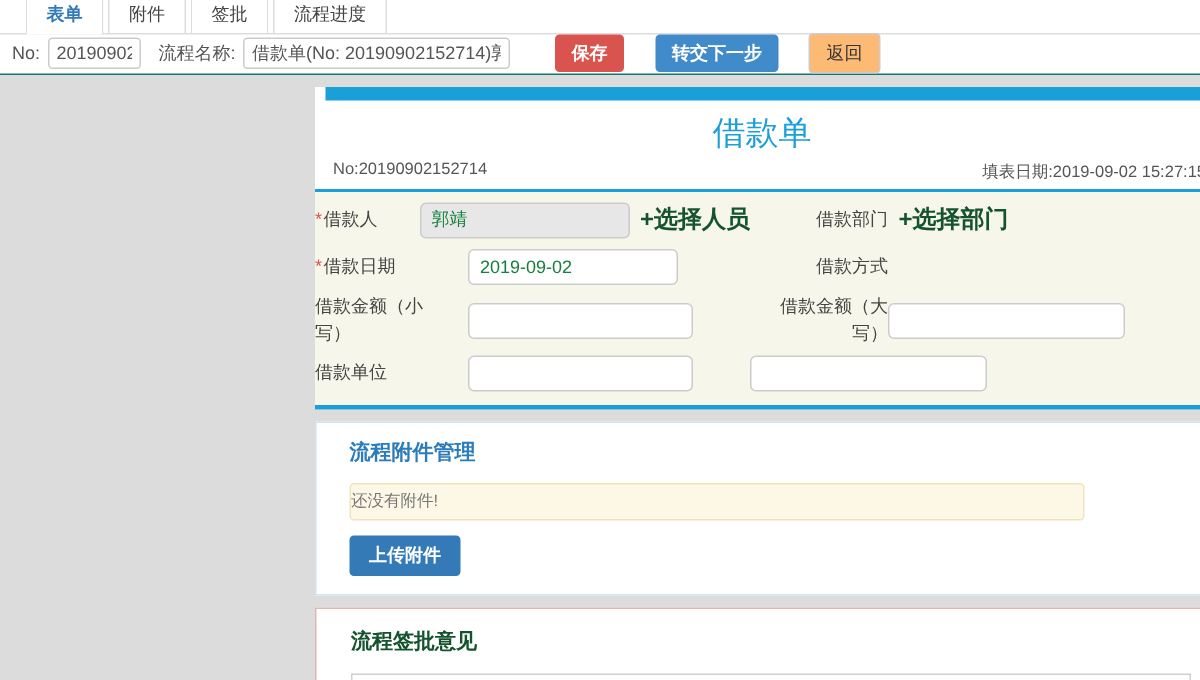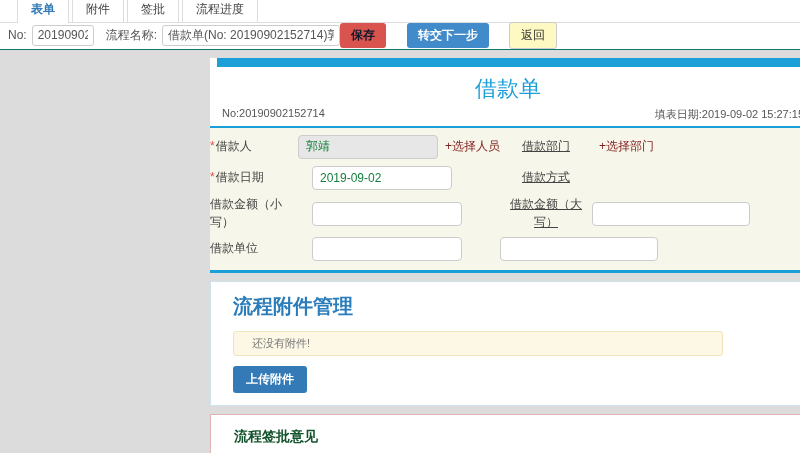--- a/index.html
+++ b/index.html
@@ -11,59 +11,59 @@
   .tabs { display:flex; align-items:flex-end; height:23px; border-bottom:1px solid #ddd; padding-left:17px; }
   .tab { border:1px solid #ddd; border-bottom:none; background:#fff; padding:4px 13px 4px;
          margin-right:3px; font-size:12px; color:#444; cursor:pointer; border-radius:2px 2px 0 0; }
   .tab.active { color:#337ab7; font-weight:bold; margin-bottom:-1px; padding-bottom:5px; }
   .controls { height:27px; display:flex; align-items:center; padding:0 0 2px 8px; border-bottom:1px solid #0f766e; }
   .ctl-label { color:#555; margin-right:5px; }
   .ctl-input { height:21px; border:1px solid #ccc; border-radius:3px; padding:0 5px; font-size:12px; color:#555; }
   .no-input { width:62px; }
   .flow-input { width:178px; }
   .btn { border:none; border-radius:3px; font-size:12px; font-weight:bold; padding:4px 11px; cursor:pointer; }
-  .btn-save { background:#d9534f; color:#0f172a; }
+  .btn-save { background:#d9534f; color:#ffffff; margin-left:30px; }
   .btn-next { background:#428bca; color:#fff; margin-left:21px; }
-  .btn-back { background:#fef9c3; color:#333; border:1px solid #ccc; font-weight:normal; margin-left:20px; }
+  .btn-back { background:#fdba74; color:#333; border:1px solid #ccc; font-weight:normal; margin-left:20px; }
 
   
   .content { position:absolute; top:51px; left:0; width:800px; bottom:0; background:#dcdcdc; }
   .panel-col { position:absolute; left:210px; top:7px; width:596px; }
 
   
   .form-panel { background:#fff; }
   .bar-top { height:9px; background:#1b9fd8; margin:0 0 0 7px; }
   .form-title { text-align:center; color:#1b9fd8; font-size:22px; padding:7px 0 3px; }
   .no-date-row { display:flex; justify-content:space-between; font-size:11px; color:#555; padding:0 2px 4px 12px; }
   .bar-under { height:2px; background:#1b9fd8; }
   .fields { background:#f7f6ea; padding:3px 0 6px; }
   .frow { display:flex; }
   .fhalf { display:flex; align-items:center; }
   .fhalf.l { width:290px; }
   .fhalf.r { width:306px; }
   .flabel { line-height:1.45; font-size:12px; color:#444; }
   .fhalf.l .flabel { width:102px; padding-right:20px; text-align:left; }
-  .fhalf.r .flabel { width:92px; text-align:center;text-decoration:underline; }
+  .fhalf.r .flabel { width:92px; text-align:right; }
   .req { color:#d9534f; margin-right:1px; }
   .ffield { display:flex; align-items:center; }
   .inp { height:24px; border:1px solid #ccc; border-radius:4px; background:#fff; padding:0 7px; font-size:12px; color:#15803d; }
   .inp.ro { background:#e7e7e7; }
   .w140 { width:140px; } .w150 { width:150px; } .w158 { width:158px; }
-  .flink { color:#7f1d1d; text-decoration:none; font-size:12px; margin-left:7px; cursor:pointer; white-space:nowrap; }
+  .flink { color:#14532d; text-decoration:none; font-size:16px; margin-left:7px; cursor:pointer; white-space:nowrap;font-weight:bold; }
   .r1 { min-height:31px; } .r2 { min-height:31px; } .r3 { min-height:41px; } .r4 { min-height:30px; }
   .radio-opt { display:flex; align-items:center; margin-right:7px; cursor:pointer; }
   .rdot { width:12px; height:12px; border:1px solid #aaa; border-radius:50%; background:#f2f2f2; margin-right:3px; }
   .rlabel { color:#337ab7; font-size:12px; }
   .bar-bottom { height:3px; background:#1b9fd8; }
 
   
   .attach-panel { background:#fff; border:1px solid #cfe3ec; margin-top:8px; padding:11px 10px 12px 22px; }
-  .attach-head { color:#2b7cba; font-size:20px; font-weight:bold; }
+  .attach-head { color:#2b7cba; font-size:14px; font-weight:bold; }
   .alert-box { width:490px; height:25px; line-height:23px; background:#fdf8e6; border:1px solid #f0e4bd;
-               border-radius:3px; color:#777; font-size:11px; padding-left:18px; margin-top:11px; }
+               border-radius:3px; color:#777; font-size:11px; margin-top:11px; }
   .btn-upload { background:#337ab7; color:#fff; border:none; border-radius:3px; font-size:12px; font-weight:bold;
                 padding:5px 13px; margin-top:10px; cursor:pointer; }
 
   
   .approve-panel { background:#fff; border:1px solid #e2b4b4; margin-top:8px; padding:13px 10px 0 23px; height:210px; }
   .approve-head { color:#14532d; font-size:14px; font-weight:bold; }
   .editor { border:1px solid #d0d0d0; margin-top:12px; width:560px; background:#fff; }
   .ed-toolbar { display:flex; align-items:center; padding:3px 5px; border-bottom:1px solid #e3e3e3; height:27px; }
 </style>
 </head>

